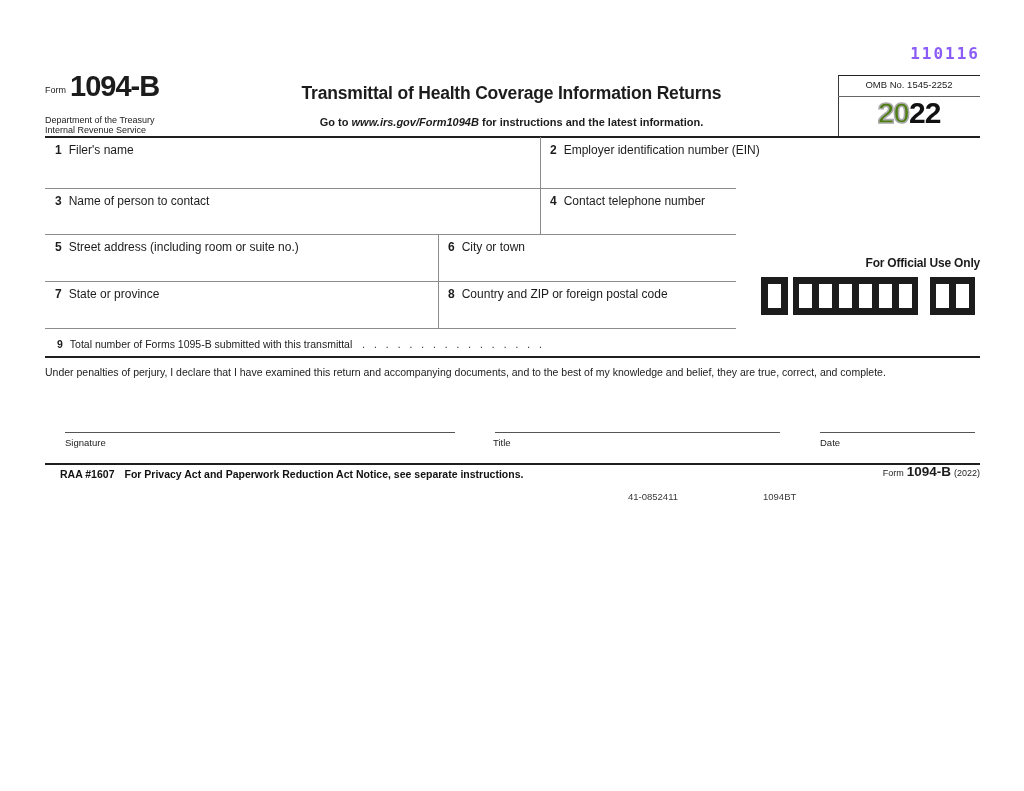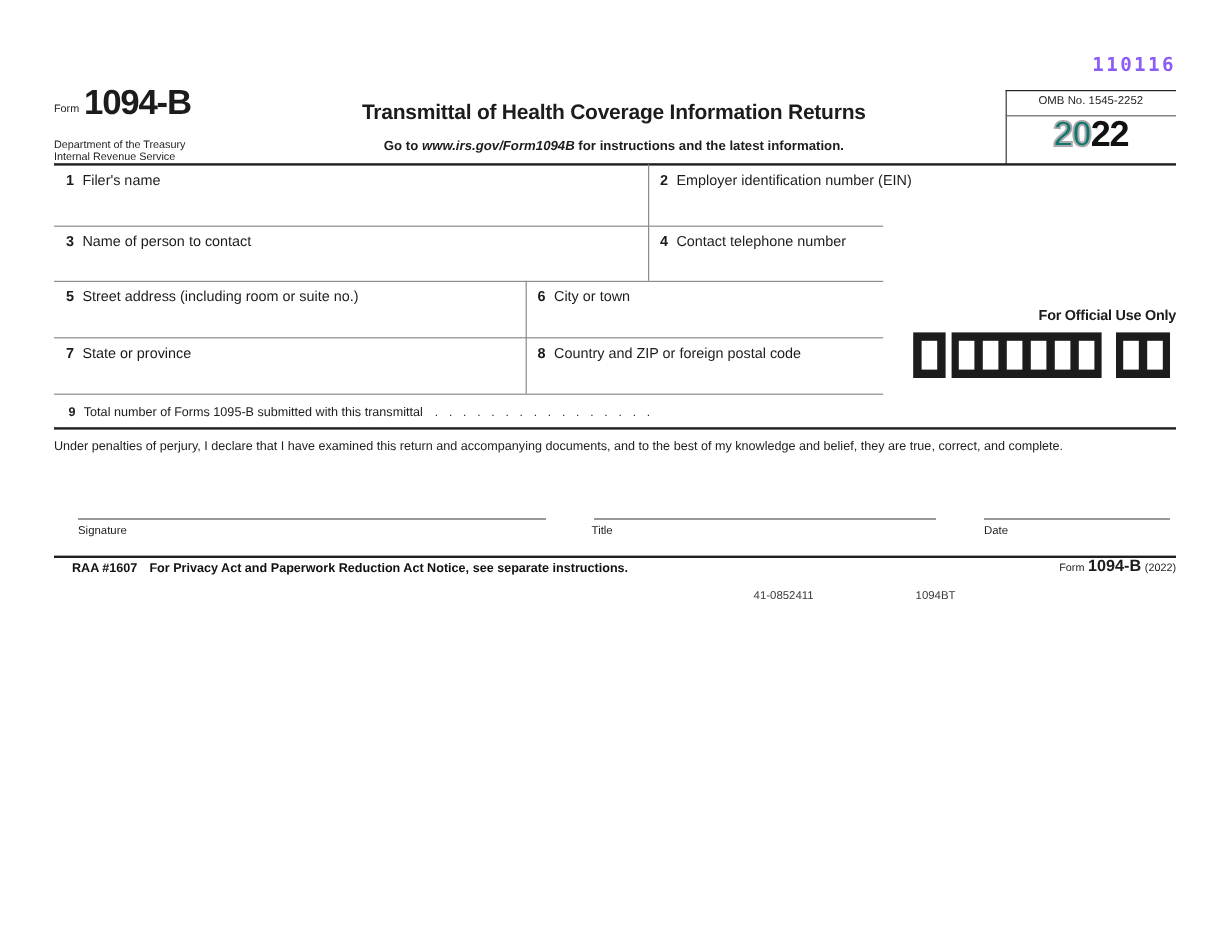--- a/index.html
+++ b/index.html
@@ -18,21 +18,21 @@
   .form-num{font-size:29px;font-weight:bold;letter-spacing:-1px;line-height:24px;}
   .dept{left:45px;top:116px;font-size:9px;line-height:9.5px;color:#222;}
   .main-title{left:185px;top:83px;width:653px;text-align:center;
     font-size:17.5px;font-weight:bold;letter-spacing:-0.2px;}
   .subtitle{left:185px;top:116px;width:653px;text-align:center;
     font-size:11px;font-weight:bold;}
   .subtitle .url{font-style:italic;}
   .omb-text{left:838px;top:79px;width:142px;text-align:center;font-size:9.5px;}
   .year{left:838px;top:98px;width:142px;text-align:center;font-size:30px;
     font-weight:bold;letter-spacing:-1px;line-height:30px;}
-  .year .outline{color:#0f766e;-webkit-text-stroke:1.6px #a9a9a9;}
+  .year .outline{color:#4d7c0f;-webkit-text-stroke:1.6px #a9a9a9;}
   .year .solid{color:#111;}
 
   
   .hl{background:#8c8c8c;height:1px;}
   .vl{background:#8c8c8c;width:1px;}
   .hl-dark{background:#222;}
   .vl-dark{background:#3a3a3a;}
   .thick{height:2px;background:#1f1f1f;}
 
   

